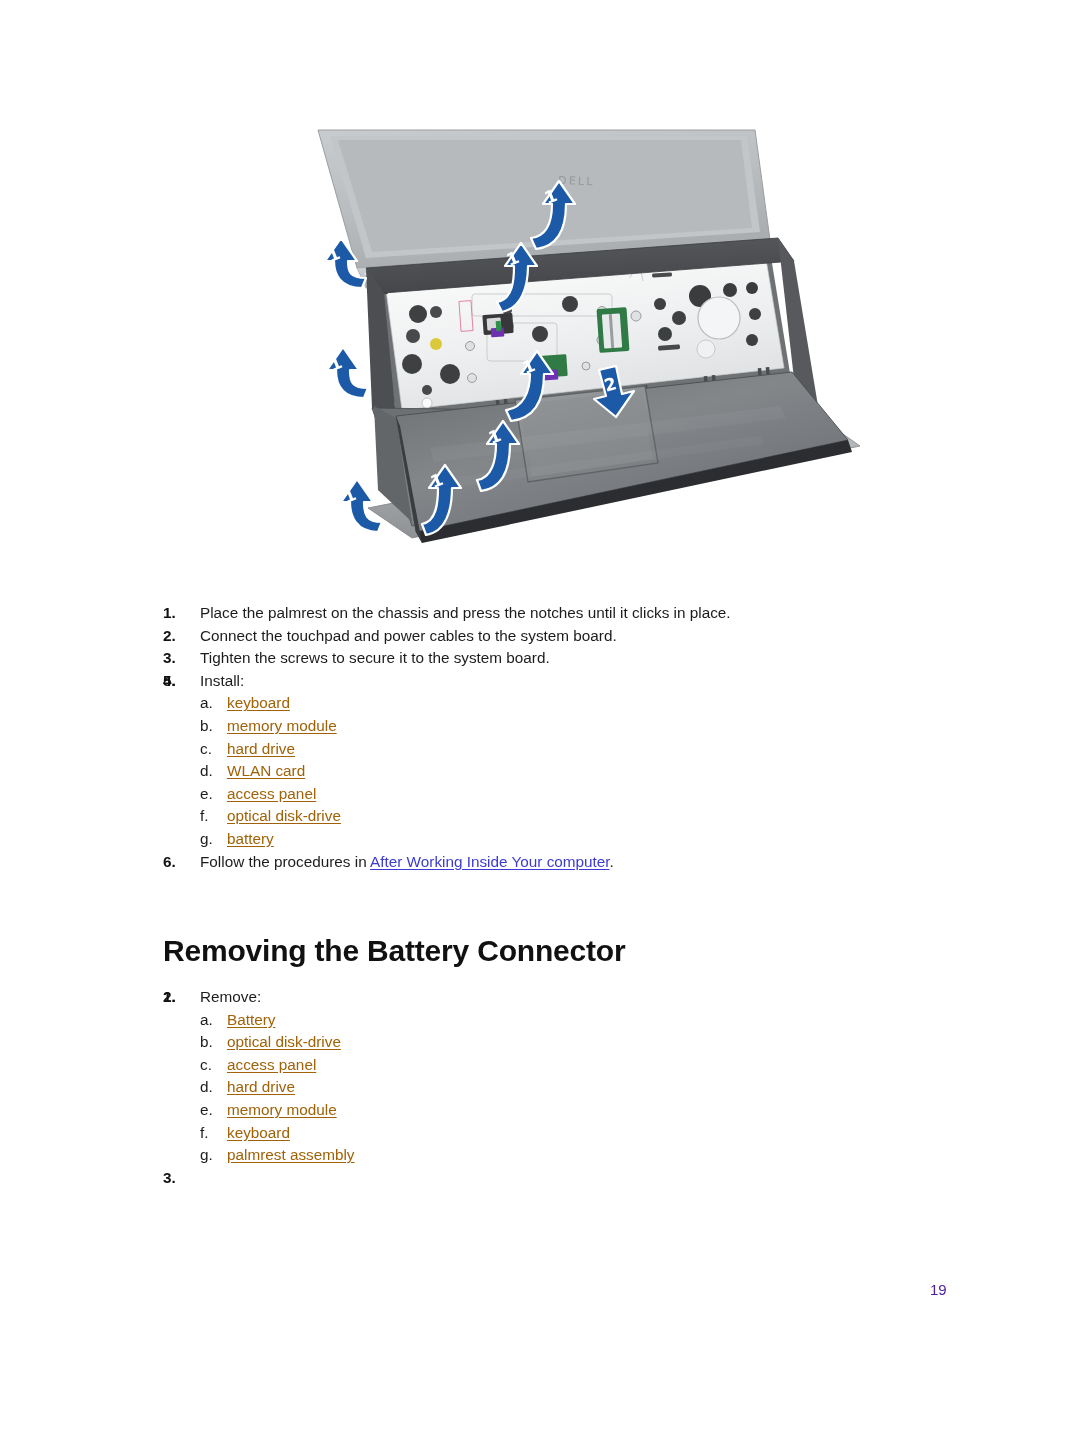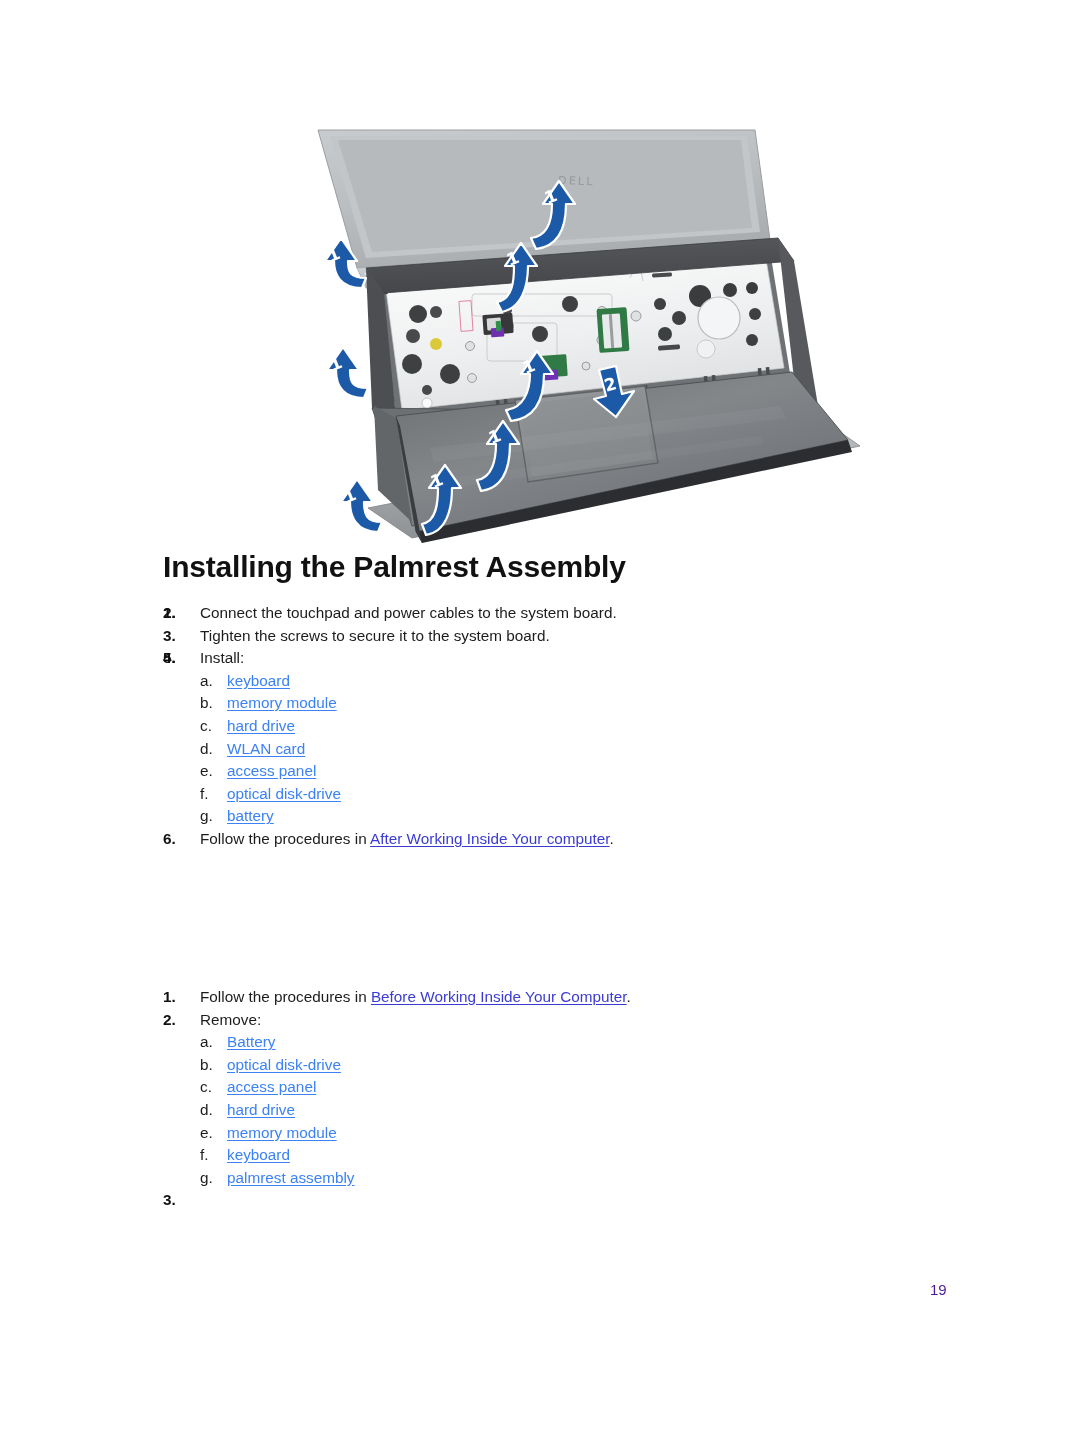--- a/index.html
+++ b/index.html
@@ -90,21 +90,21 @@
   }
   .sub-letter {
     position: absolute;
     left: 0;
     top: 0;
     width: 20px;
     color: #1c1c1c;
     font-size: 15.3px;
   }
   .link {
-    color: #3b82f6;
+    color: #a16207;
     text-decoration: underline;
     text-underline-offset: 2px;
     cursor: pointer;
     font-size: 15.3px;
   }
   .inline-link {
     color: #3b3bd4;
     text-decoration: underline;
     text-underline-offset: 2px;
     cursor: pointer;
@@ -322,26 +322,26 @@
         </g>
 
         <g>
           <path d="M299,252 L316,248 L322,276 L334,273 L316,299 L294,281 L306,278 Z"></path>
           <text x="312" y="272" fill="#ffffff" stroke="none" font-family="DejaVu Sans, sans-serif" font-size="17" font-weight="bold" text-anchor="middle" transform="rotate(-16 312 272)">2</text>
         </g>
       </g>
     </svg>
   </div>
 
-  <h1 class="h1" id="heading-1">Installing the Palmrest Assembly</h1>
 
   <div class="steps" id="steps-1">
 
     <div class="step">
       <span class="step-num">1.</span>
+      <span class="step-text">Place the palmrest on the chassis and press the notches until it clicks in place.</span>
     </div>
 
     <div class="step">
       <span class="step-num">2.</span>
       <span class="step-text">Connect the touchpad and power cables to the system board.</span>
     </div>
 
     <div class="step">
       <span class="step-num">3.</span>
       <span class="step-text">Tighten the screws to secure it to the system board.</span>
@@ -385,26 +385,26 @@
         <a class="link">battery</a>
       </li>
     </ul>
 
     <div class="step">
       <span class="step-num">6.</span>
       <span class="step-text"><span>Follow the procedures in </span><a class="inline-link">After Working Inside Your computer</a><span>.</span></span>
     </div>
   </div>
 
+  <h1 class="h1" id="heading-2">Removing the Battery Connector</h1>
 
   <div class="steps" id="steps-2">
 
     <div class="step">
       <span class="step-num">1.</span>
-      <span class="step-text"><span>Follow the procedures in </span><a class="inline-link">Before Working Inside Your Computer</a><span>.</span></span>
     </div>
 
     <div class="step">
       <span class="step-num">2.</span>
       <span class="step-text">Remove:</span>
     </div>
     <ul class="sublist">
       <li class="subitem">
         <span class="sub-letter">a.</span>
         <a class="link">Battery</a>

